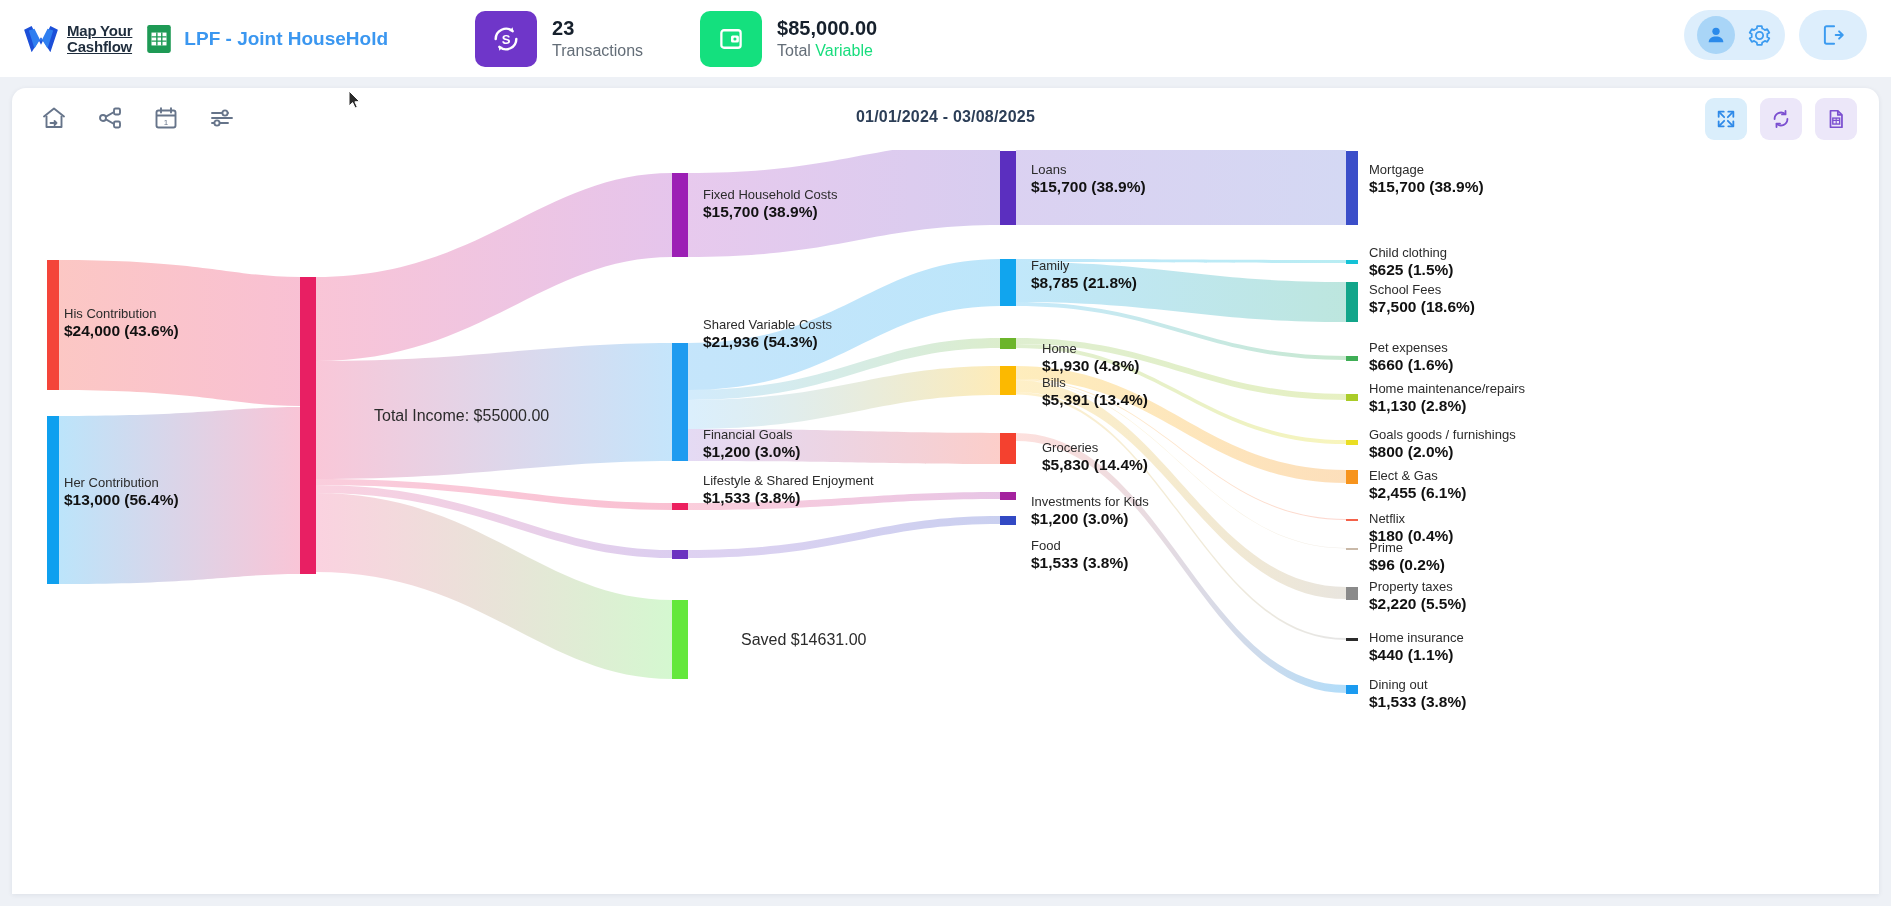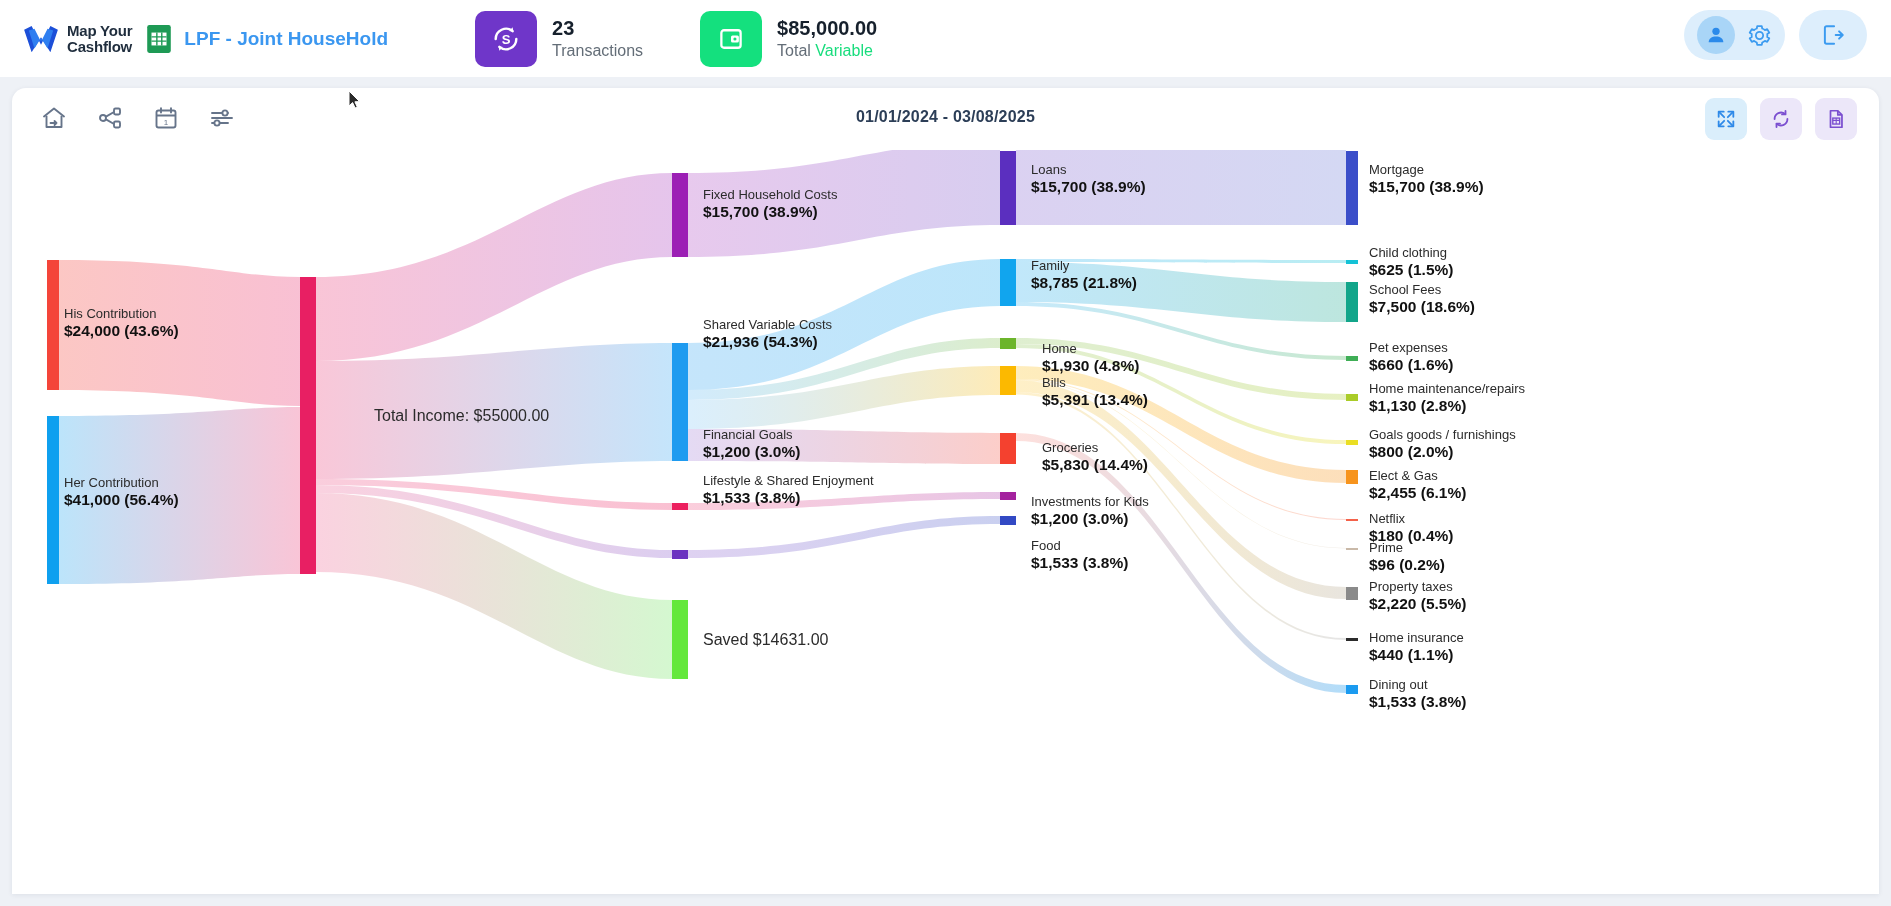--- a/index.html
+++ b/index.html
@@ -10,21 +10,21 @@
     overflow: hidden;
   }
 
   
   .topbar {
     position: absolute; left: 0; top: 0; width: 1891px; height: 77px;
     background: #ffffff; display: flex; align-items: center;
   }
   .brand { display: flex; align-items: center; margin-left: 22px; }
   .brand-logo { width: 38px; height: 30px; margin-right: 7px; }
-  .brand-text { font-size: 15px; line-height: 16px; font-weight: 700; color: #1f2d3d; letter-spacing: -0.2px;}
+  .brand-text { font-size: 15px; line-height: 16px; font-weight: 700; color: #1f2d3d; letter-spacing: -0.2px; text-decoration: underline;}
   .sheet-icon { width: 26px; height: 30px; margin-left: 14px; }
   .file-title { margin-left: 12px; font-size: 19px; font-weight: 700; color: #3b97f0; white-space: nowrap;}
 
   .stats { display: flex; align-items: center; margin-left: 87px; gap: 57px; }
   .stat { display: flex; align-items: center; }
   .stat-ico {
     width: 62px; height: 56px; border-radius: 10px;
     display: flex; align-items: center; justify-content: center;
     flex: 0 0 auto;
   }
@@ -414,41 +414,41 @@
       <rect x="1334" y="488" width="12" height="3" fill="#2b2b2b"></rect>
       <rect x="1334" y="535" width="12" height="9" fill="#1b9bf0"></rect>
     </svg>
 
     <div class="nodelabel" style="left:52px; top:155px;">
       <div class="nl-name">His Contribution</div>
       <div class="nl-val">$24,000 (43.6%)</div>
     </div>
     <div class="nodelabel" style="left:52px; top:324px;">
       <div class="nl-name">Her Contribution</div>
-      <div class="nl-val">$41,000 (56.4%)</div>
+      <div class="nl-val">$13,000 (56.4%)</div>
     </div>
     <div class="nodelabel nl-single" style="left:362px; top:257px;">Total Income: $55000.00</div>
 
     <div class="nodelabel" style="left:691px; top:36px;">
       <div class="nl-name">Fixed Household Costs</div>
       <div class="nl-val">$15,700 (38.9%)</div>
     </div>
     <div class="nodelabel" style="left:691px; top:166px;">
       <div class="nl-name">Shared Variable Costs</div>
       <div class="nl-val">$21,936 (54.3%)</div>
     </div>
     <div class="nodelabel" style="left:691px; top:276px;">
       <div class="nl-name">Financial Goals</div>
       <div class="nl-val">$1,200 (3.0%)</div>
     </div>
     <div class="nodelabel" style="left:691px; top:322px;">
       <div class="nl-name">Lifestyle &amp; Shared Enjoyment</div>
       <div class="nl-val">$1,533 (3.8%)</div>
     </div>
-    <div class="nodelabel nl-single" style="left:691px; top:481px;">Saved $14631.00</div>
+    <div class="nodelabel nl-single" style="left:729px; top:481px;">Saved $14631.00</div>
 
     <div class="nodelabel" style="left:1019px; top:11px;">
       <div class="nl-name">Loans</div>
       <div class="nl-val">$15,700 (38.9%)</div>
     </div>
     <div class="nodelabel" style="left:1019px; top:107px;">
       <div class="nl-name">Family</div>
       <div class="nl-val">$8,785 (21.8%)</div>
     </div>
     <div class="nodelabel" style="left:1030px; top:170px;margin-top:20px;">

